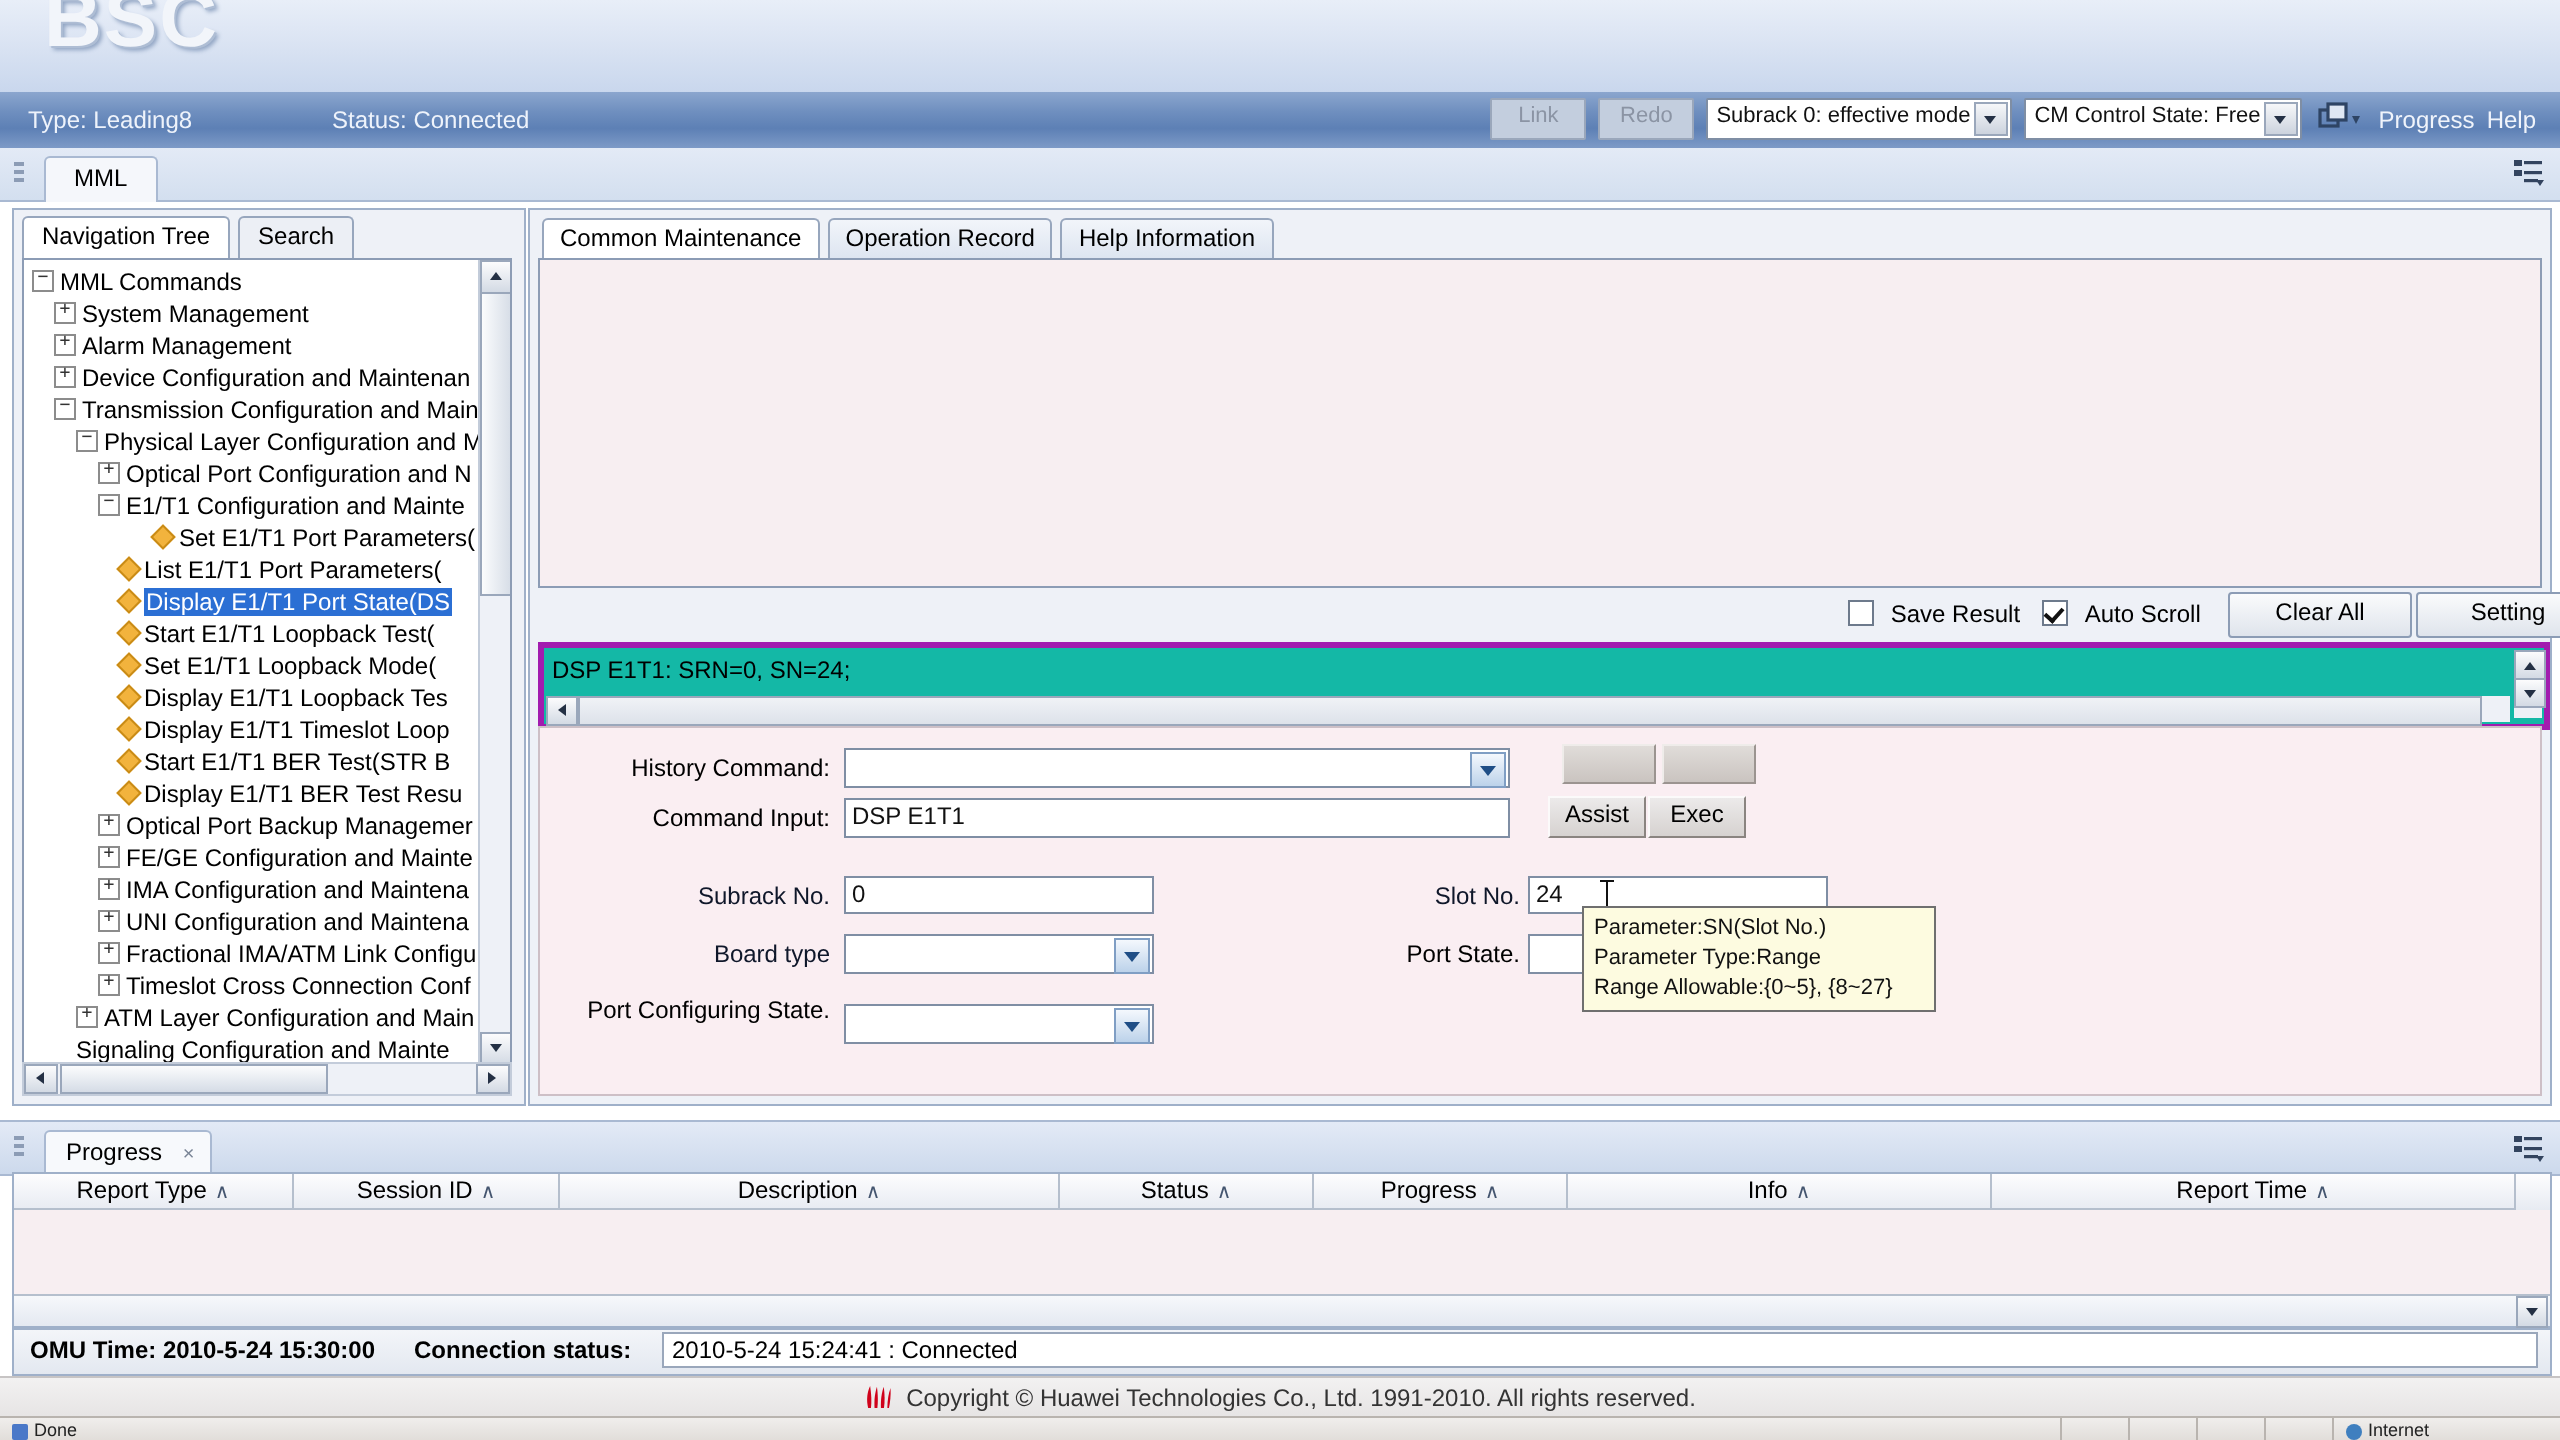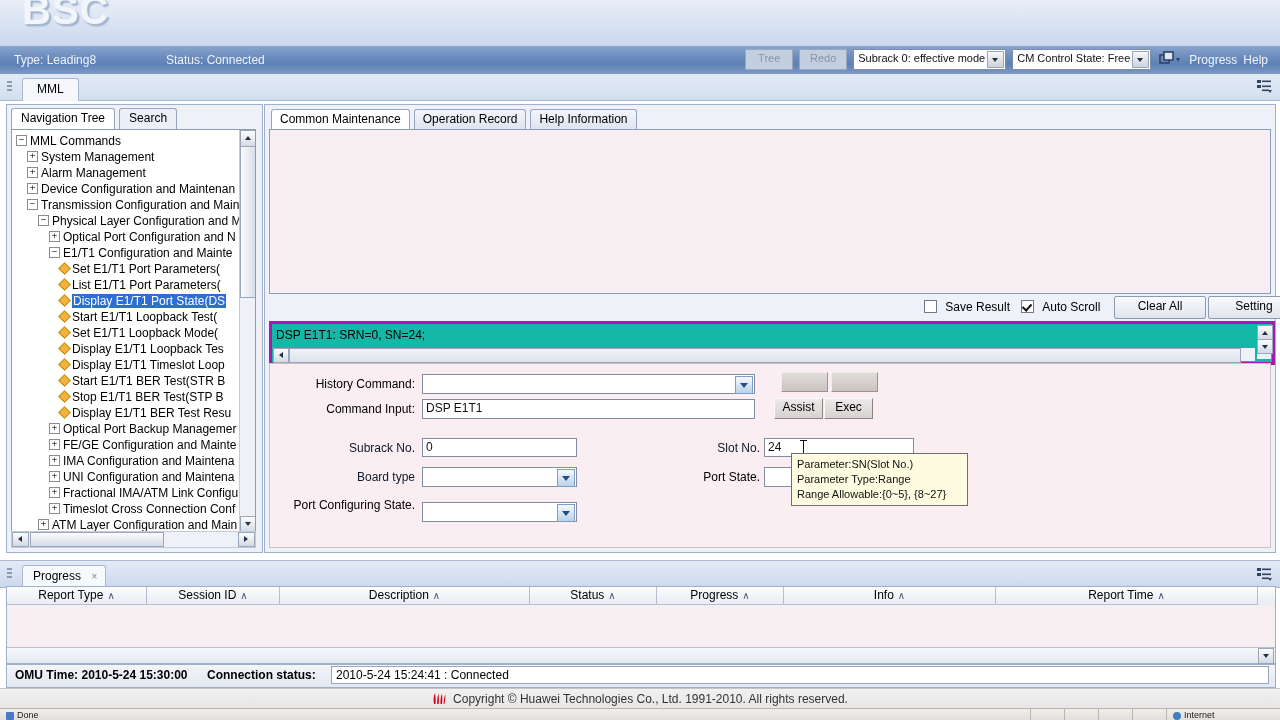--- a/index.html
+++ b/index.html
@@ -271,21 +271,21 @@
 <div class="app">
 
   <div class="header">
     <div class="logo">BSC</div>
   </div>
 
   <div class="statusbar">
     <div class="u">Type:  Leading8</div>
     <div class="s">Status: Connected</div>
     <div class="sb-right">
-      <div class="flatbtn">Tree</div>
+      <div class="flatbtn">Link</div>
       <div class="flatbtn">Redo</div>
       <div class="selbox">
         <span>Subrack 0: effective mode</span>
         <span class="ar"></span>
       </div>
       <div class="selbox">
         <span>CM Control State: Free</span>
         <span class="ar"></span>
       </div>
       <span style="display:inline-block;position:relative;width:26px;height:18px;">
@@ -323,29 +323,28 @@
     <div class="treebox">
       <div class="tree" id="tree-host">
           <div class="tnode" style="padding-left: 4px;"><span class="box">−</span><span class="lbl">MML Commands</span></div>
           <div class="tnode" style="padding-left: 15px;"><span class="box">+</span><span class="lbl">System Management</span></div>
           <div class="tnode" style="padding-left: 15px;"><span class="box">+</span><span class="lbl">Alarm Management</span></div>
           <div class="tnode" style="padding-left: 15px;"><span class="box">+</span><span class="lbl">Device Configuration and Maintenan</span></div>
           <div class="tnode" style="padding-left: 15px;"><span class="box">−</span><span class="lbl">Transmission Configuration and Main</span></div>
           <div class="tnode" style="padding-left: 26px;"><span class="box">−</span><span class="lbl">Physical Layer Configuration and M</span></div>
           <div class="tnode" style="padding-left: 37px;"><span class="box">+</span><span class="lbl">Optical Port Configuration and N</span></div>
           <div class="tnode" style="padding-left: 37px;"><span class="box">−</span><span class="lbl">E1/T1 Configuration and Mainte</span></div>
-          <div class="tnode" style="padding-left: 48px;"><span class="dot"></span><span class="lbl">Set E1/T1 Port Parameters(</span></div>
+          <div class="tnode" style="padding-left: 48px; text-align: center;"><span class="dot"></span><span class="lbl">Set E1/T1 Port Parameters(</span></div>
           <div class="tnode" style="padding-left: 48px;"><span class="dot"></span><span class="lbl">List E1/T1 Port Parameters(</span></div>
           <div class="tnode sel" style="padding-left: 48px;"><span class="dot"></span><span class="lbl">Display E1/T1 Port State(DS</span></div>
           <div class="tnode" style="padding-left: 48px;"><span class="dot"></span><span class="lbl">Start E1/T1 Loopback Test(</span></div>
           <div class="tnode" style="padding-left: 48px;"><span class="dot"></span><span class="lbl">Set E1/T1 Loopback Mode(</span></div>
           <div class="tnode" style="padding-left: 48px;"><span class="dot"></span><span class="lbl">Display E1/T1 Loopback Tes</span></div>
           <div class="tnode" style="padding-left: 48px;"><span class="dot"></span><span class="lbl">Display E1/T1 Timeslot Loop</span></div>
           <div class="tnode" style="padding-left: 48px;"><span class="dot"></span><span class="lbl">Start E1/T1 BER Test(STR B</span></div>
-          <div class="tnode" style="padding-left: 48px;"><span class="dot"></span><span class="lbl">Stop E1/T1 BER Test(STP B</span></div>
           <div class="tnode" style="padding-left: 48px;"><span class="dot"></span><span class="lbl">Display E1/T1 BER Test Resu</span></div>
           <div class="tnode" style="padding-left: 37px;"><span class="box">+</span><span class="lbl">Optical Port Backup Managemer</span></div>
           <div class="tnode" style="padding-left: 37px;"><span class="box">+</span><span class="lbl">FE/GE Configuration and Mainte</span></div>
           <div class="tnode" style="padding-left: 37px;"><span class="box">+</span><span class="lbl">IMA Configuration and Maintena</span></div>
           <div class="tnode" style="padding-left: 37px;"><span class="box">+</span><span class="lbl">UNI Configuration and Maintena</span></div>
           <div class="tnode" style="padding-left: 37px;"><span class="box">+</span><span class="lbl">Fractional IMA/ATM Link Configu</span></div>
           <div class="tnode" style="padding-left: 37px;"><span class="box">+</span><span class="lbl">Timeslot Cross Connection Conf</span></div>
           <div class="tnode" style="padding-left: 26px;"><span class="box">+</span><span class="lbl">ATM Layer Configuration and Main</span></div>
           <div class="tnode" style="padding-left: 26px;"><span class="lbl">Signaling Configuration and Mainte</span></div>
         </div>

